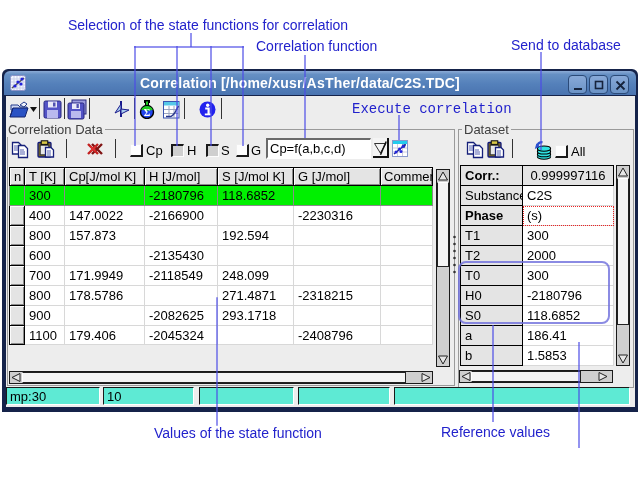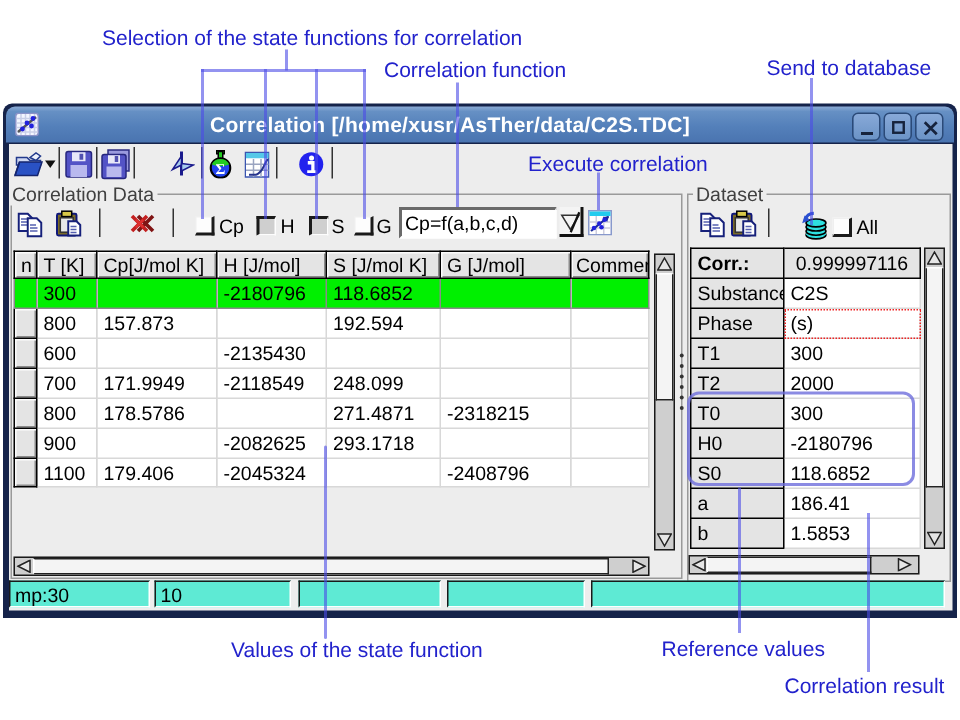--- a/index.html
+++ b/index.html
@@ -37,21 +37,21 @@
   border-top:1px solid #1a1a1a;border-left:1px solid #1a1a1a;
   border-bottom:1px solid #fff;border-right:1px solid #fff;}
 </style>
 </head>
 <body>
 <div id="page">
 
 <div class="ann" style="left:256px;top:38px;">Correlation function</div>
 <div class="ann" style="left:68px;top:17px;">Selection of the state functions for correlation</div>
 <div class="ann" style="left:511px;top:37px;">Send to database</div>
-<div class="ann" style="left:352px;top:101px;">Execute correlation</div>
+<div class="ann" style="left:352px;top:101px;font-family:Liberation Mono, monospace;">Execute correlation</div>
 
 <div id="win">
  <div id="titlebar">
 
    <svg class="abs" style="left:6px;top:4px;" width="16" height="16">
      <rect x="0.5" y="0.5" width="15" height="15" rx="2" fill="#f4f6ff" stroke="#8b93c8"></rect>
      <path d="M4 1v14M7 1v14M10 1v14M13 1v14M1 4h14M1 7h14M1 10h14M1 13h14" stroke="#c9cfe8" stroke-width="1"></path>
      <path d="M2 13L14 3" stroke="#555" stroke-width="1.6"></path>
      <circle cx="5" cy="11" r="1.6" fill="#2222dd"></circle>
           <circle cx="8" cy="7" r="1.6" fill="#2222dd"></circle>
@@ -210,20 +210,29 @@
             <td class="gcell"></td>
             <td class="gcell">300</td>
             <td class="gcell"></td>
             <td class="gcell">-2180796</td>
             <td class="gcell">118.6852</td>
             <td class="gcell"></td>
             <td class="gcell"></td>
           </tr>
  <tr style="height:20px;">
             <td class="hdr"></td>
+            <td class="dcell">400</td>
+            <td class="dcell">147.0022</td>
+            <td class="dcell">-2166900</td>
+            <td class="dcell"></td>
+            <td class="dcell">-2230316</td>
+            <td class="dcell"></td>
+          </tr>
+ <tr style="height:20px;">
+            <td class="hdr"></td>
             <td class="dcell">800</td>
             <td class="dcell">157.873</td>
             <td class="dcell"></td>
             <td class="dcell">192.594</td>
             <td class="dcell"></td>
             <td class="dcell"></td>
           </tr>
  <tr style="height:20px;">
             <td class="hdr"></td>
             <td class="dcell">600</td>
@@ -336,21 +345,21 @@
  <tbody>
           <tr style="height:20px;">
             <td class="hdr" style="width:62px;box-shadow:none;border:1px solid #000;font-weight:bold;">Corr.:</td>
             <td class="hdr" style="width:91px;box-shadow:none;border:1px solid #000;text-align:center;padding:0;">0.999997116</td>
           </tr>
  <tr style="height:20px;">
             <td class="hdr" style="box-shadow:none;border:1px solid #000;">Substance</td>
             <td class="dcell">C2S</td>
           </tr>
  <tr style="height:20px;">
-            <td class="hdr" style="box-shadow:none;border:1px solid #000;">Phase</td>
+            <td class="hdr" style="box-shadow:none;border:1px solid #000;font-weight:bold;">Phase</td>
             <td class="dcell" style="outline:1px dotted #ee2222;outline-offset:-1px;">(s)</td>
           </tr>
  <tr style="height:20px;">
             <td class="hdr" style="box-shadow:none;border:1px solid #000;">T1</td>
             <td class="dcell">300</td>
           </tr>
  <tr style="height:20px;margin-top:43px;">
             <td class="hdr" style="box-shadow:none;border:1px solid #000;">T2</td>
             <td class="dcell">2000</td>
           </tr>
@@ -416,15 +425,14 @@
 <div class="vline" style="left:540px;top:52px;height:98px;"></div>
 <div class="vline" style="left:398px;top:115px;height:25px;"></div>
 <div class="vline" style="left:216px;top:297px;height:129px;border-radius:2px;"></div>
 <div class="vline" style="left:492px;top:325px;height:97px;"></div>
 <div class="vline" style="left:578px;top:342px;height:106px;"></div>
 
 <div class="abs" style="left:458px;top:261px;width:152px;height:63px;border:2px solid rgba(110,110,220,0.8);border-radius:8px;box-sizing:border-box;"></div>
 
 <div class="ann" style="left:154px;top:425px;">Values of the state function</div>
 <div class="ann" style="left:441px;top:424px;">Reference values</div>
-<div class="ann" style="left:523px;top:449px;">Correlation result</div>
 
 </div>
 
 </body></html>

